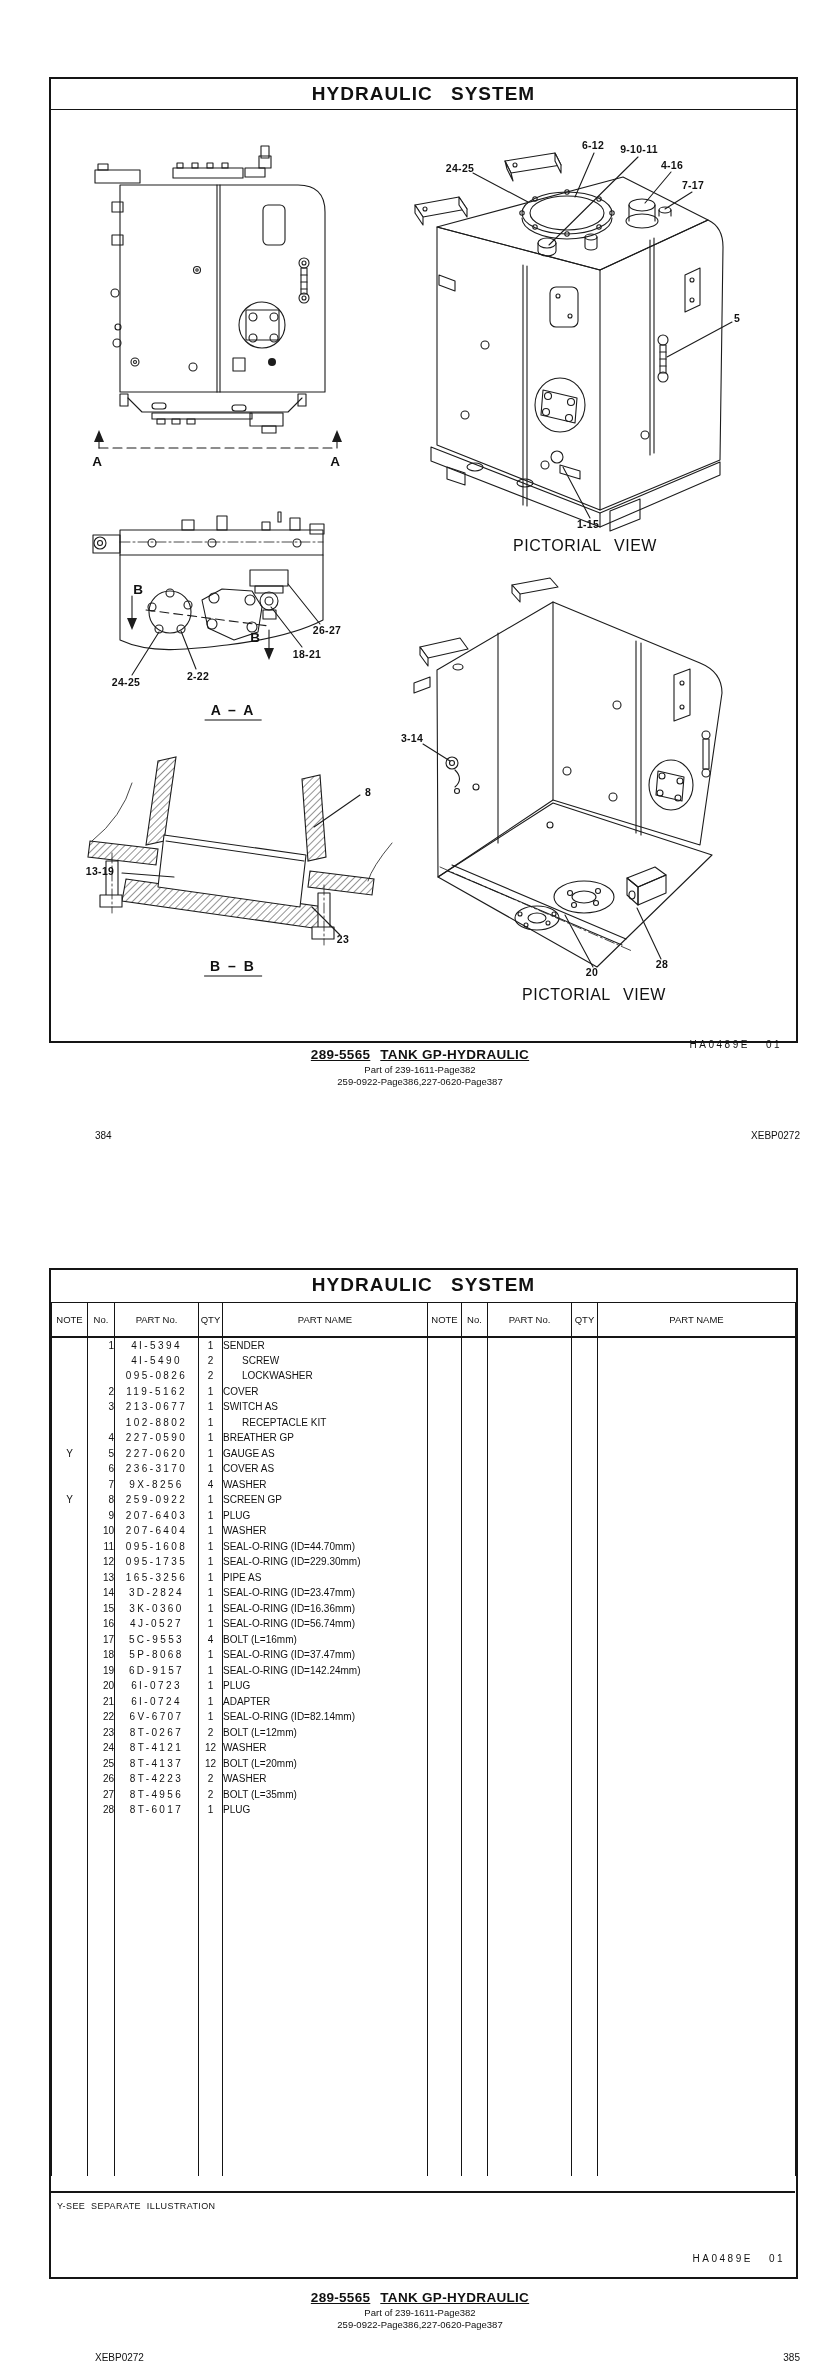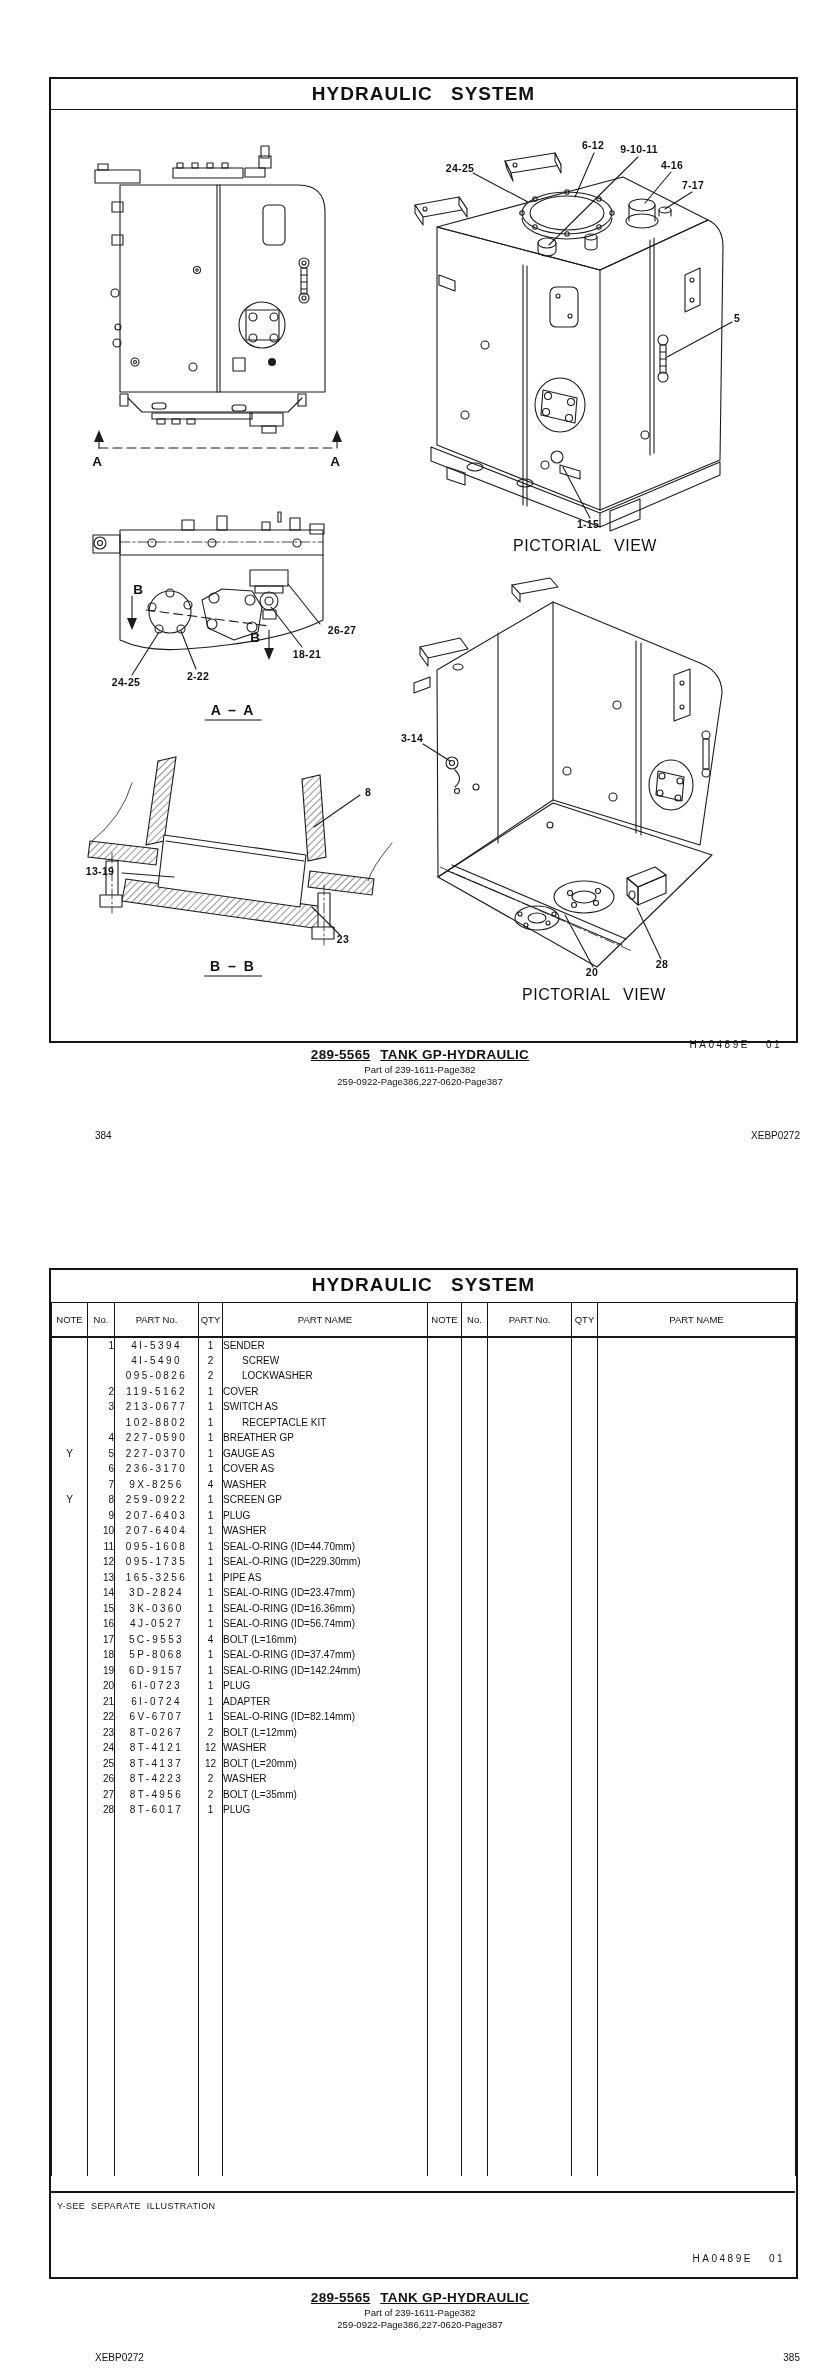--- a/index.html
+++ b/index.html
@@ -167,21 +167,21 @@
         <path d="M258,112 L226,72"></path>
         <path d="M240,135 L209,95"></path>
         <path d="M134,157 L119,119"></path>
         <path d="M70,163 L97,120"></path>
       </g>
       <polygon class="fdot" points="70,118 65,106 75,106"></polygon>
       <polygon class="fdot" points="207,148 202,136 212,136"></polygon>
     </svg>
     <span class="view-letter" style="left:138px;top:589px;">B</span>
     <span class="view-letter" style="left:255px;top:637px;">B</span>
-    <span class="co" style="left:342px;top:630px;">26-27</span>
+    <span class="co" style="left:327px;top:630px;">26-27</span>
     <span class="co" style="left:307px;top:654px;">18-21</span>
     <span class="co" style="left:198px;top:676px;">2-22</span>
     <span class="co" style="left:126px;top:682px;">24-25</span>
     <span class="view-label" style="left:233px;top:711px;">A – A</span>
 
     <svg class="draw" style="left:62px;top:745px;" width="330" height="235" viewBox="0 0 330 235">
       <defs>
         <pattern id="h1" width="5" height="5" patternUnits="userSpaceOnUse" patternTransform="rotate(45)">
           <line x1="0" y1="0" x2="0" y2="5" stroke="#2a2a2a" stroke-width="1"></line>
         </pattern>
@@ -494,21 +494,21 @@
               <td class="c-name">BREATHER GP</td>
               <td class="c-note"></td>
               <td class="c-no"></td>
               <td class="c-part"></td>
               <td class="c-qty"></td>
               <td class="c-name"></td>
             </tr>
             <tr>
               <td class="c-note">Y</td>
               <td class="c-no">5</td>
-              <td class="c-part">227-0370</td>
+              <td class="c-part">227-0620</td>
               <td class="c-qty">1</td>
               <td class="c-name">GAUGE AS</td>
               <td class="c-note"></td>
               <td class="c-no"></td>
               <td class="c-part"></td>
               <td class="c-qty"></td>
               <td class="c-name"></td>
             </tr>
             <tr>
               <td class="c-note"></td>

